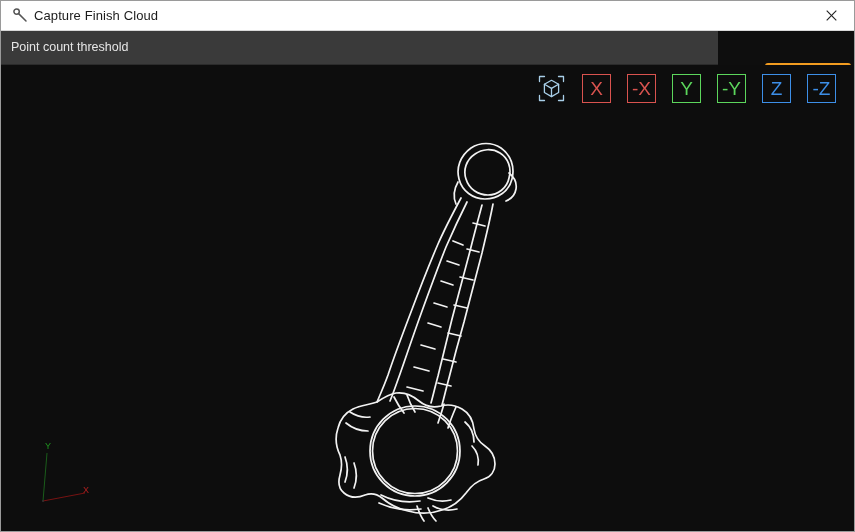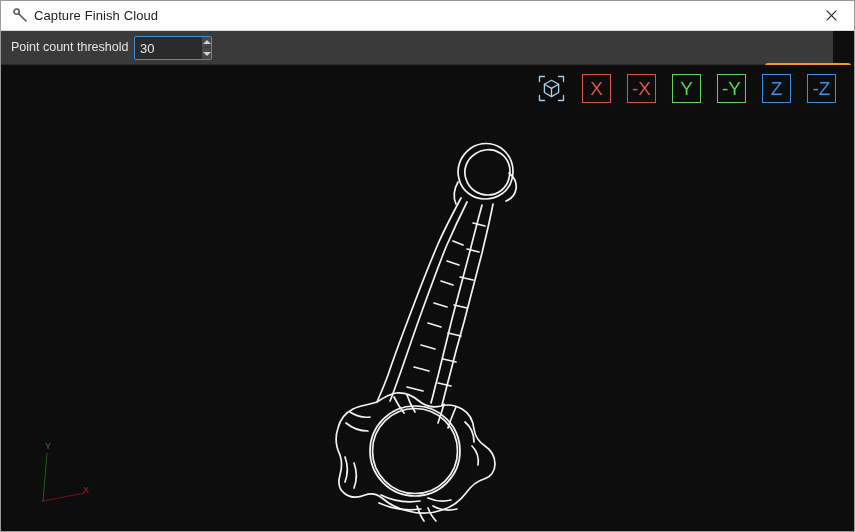--- a/index.html
+++ b/index.html
@@ -42,21 +42,21 @@
   #titlebar-spacer { flex: 1 1 auto; }
   #close-button {
     width: 46px; height: 29px;
     display: flex; align-items: center; justify-content: center;
     cursor: default;
   }
 
   
   #toolbar {
     position: absolute; left: 0; top: 30px;
-    width: 832px; height: 34px;
+    width: 717px; height: 34px;
     background: #3a3a3a;
     border-bottom: 1px solid #2b2b2b;
   }
   #threshold-label {
     position: absolute; left: 10px; top: 9px;
     font-size: 12.5px; color: #e6e6e6;
     white-space: nowrap;
   }
   #threshold-spin {
     position: absolute; left: 133px; top: 5px;
@@ -197,31 +197,20 @@
           <line x1="10.3" y1="0.7" x2="0.7" y2="10.3"></line>
         </g>
       </svg>
     </div>
   </div>
 
   <div id="toolbar">
 
     <span id="threshold-label">Point count threshold</span>
 
-    <div id="threshold-spin">
-      <input id="threshold-input" type="text" value="30" style="">
-      <div id="spin-buttons">
-        <div class="spin-btn" id="spin-up">
-          <span class="tri tri-up"></span>
-        </div>
-        <div class="spin-btn" id="spin-down">
-          <span class="tri tri-down"></span>
-        </div>
-      </div>
-    </div>
 
     <button id="remove-bg-button">Remove background</button>
 
     <button id="back-button">Back</button>
 
     <div id="finish-wrap">
       <button id="finish-button">Finish</button>
     </div>
   </div>
 

